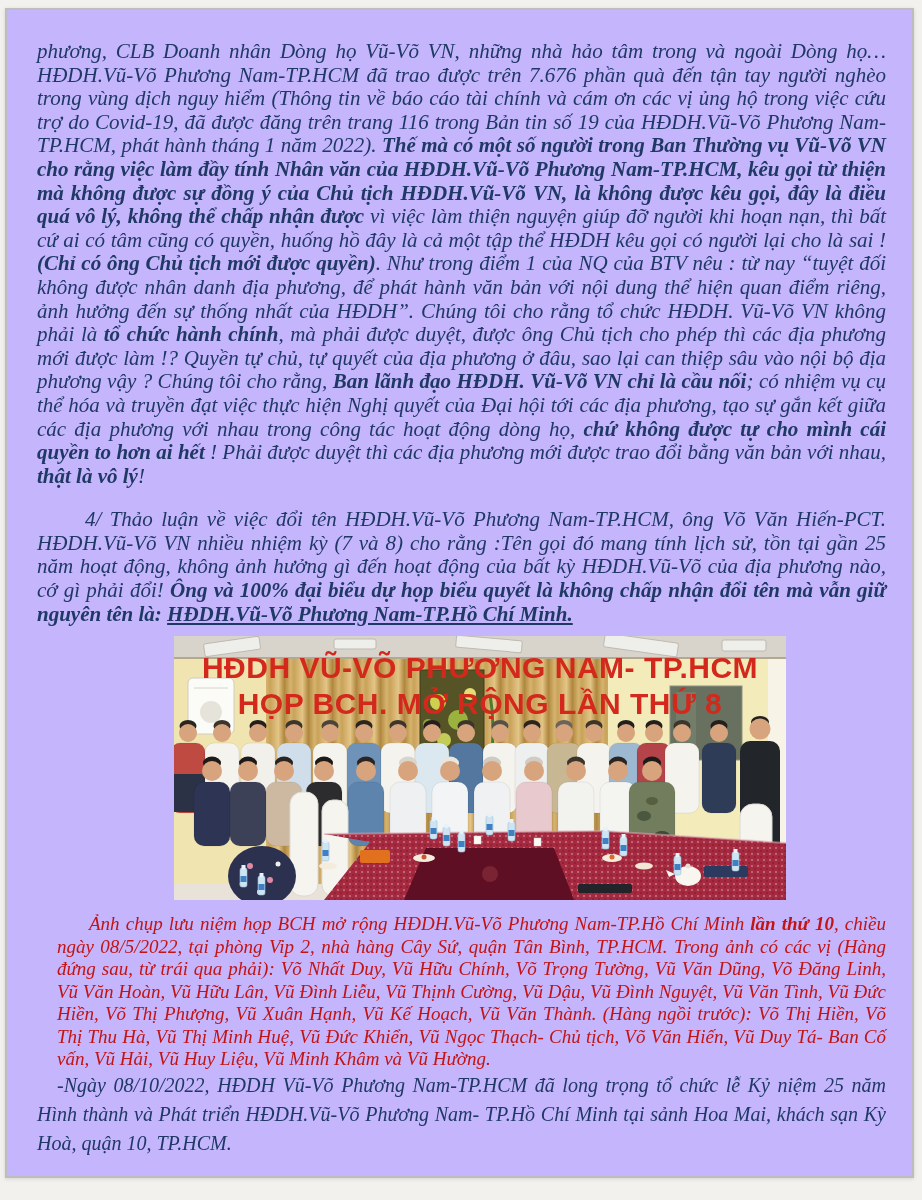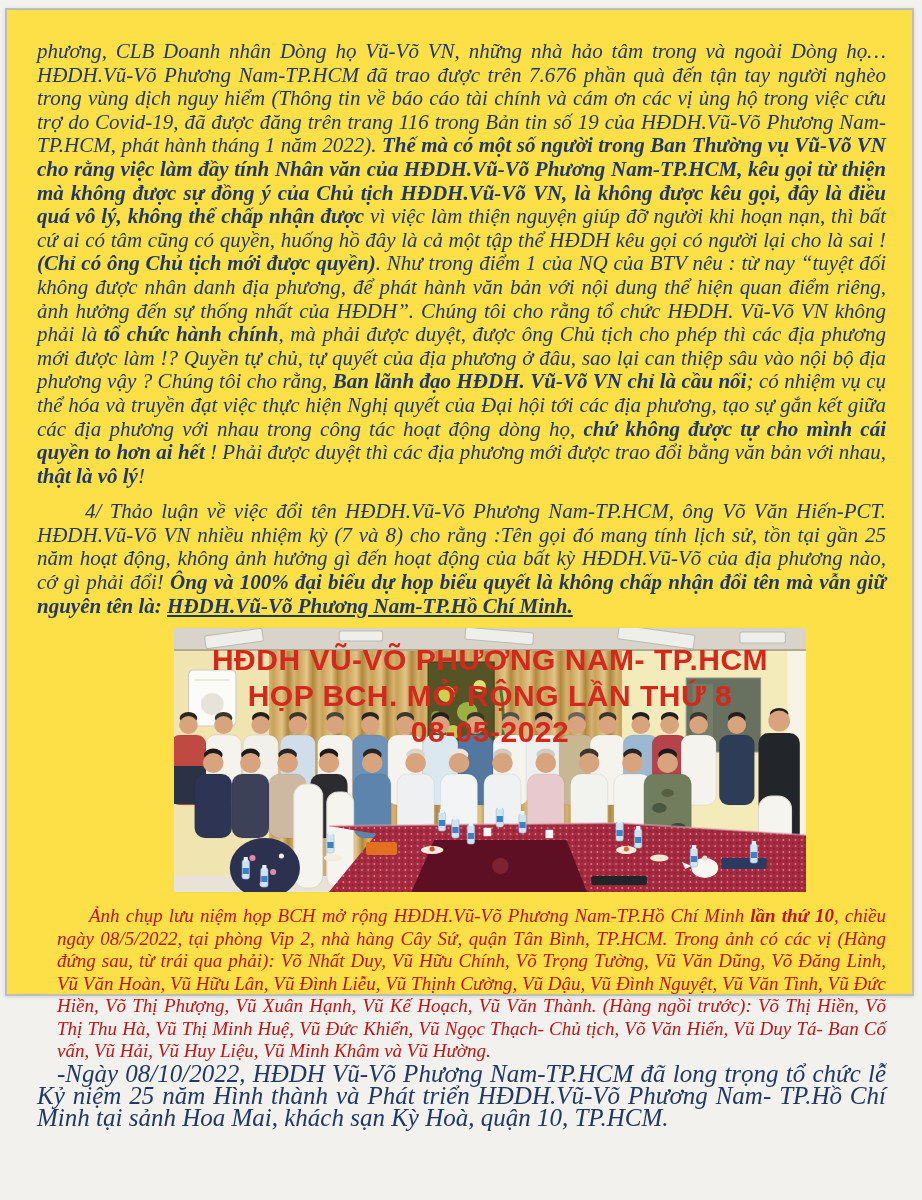--- a/index.html
+++ b/index.html
@@ -3,56 +3,55 @@
 <meta charset="utf-8">
 <style>
   html,body{margin:0;padding:0;}
   body{
     width:922px;height:1200px;position:relative;
     background:#f2f1ee;
     font-family:"Liberation Serif", serif;
     overflow:hidden;
   }
   .page{
-    position:absolute;left:5px;top:8px;width:909px;height:988px;
-    background:#fde047;
+    position:absolute;left:5px;top:8px;width:909px;height:1170px;
+    background:#c4b5fd;
     border:2px solid #bdbdbd;
     box-shadow:0 1px 4px rgba(0,0,0,0.12);
     box-sizing:border-box;
   }
   .content{
     position:absolute;left:30px;top:30px;right:26px;bottom:16px;
   }
   p{margin:0;font-style:italic;text-align:justify;color:#1f3864;}
   .body-text{font-size:21px;line-height:23.6px;}
-  .p2{text-indent:48px;margin-top:12px;}
+  .p2{text-indent:48px;margin-top:20px;}
   .b{font-weight:bold;}
   .u{text-decoration:underline;}
   .photo-wrap{
     position:relative;width:612px;height:264px;
     margin:10px 0 13px 137px;
     background:#e8e2d2;
-    padding-left:20px;
   }
   .photo-svg{position:absolute;left:0;top:0;width:100%;height:100%;display:block;}
   .overlay{
     position:absolute;left:0;right:0;top:14px;
     text-align:center;
     font-family:"Liberation Sans", sans-serif;
     font-style:normal;font-weight:bold;
     color:#d3281c;
     font-size:30px;line-height:36px;
     letter-spacing:0.5px;
   }
   .caption{
     color:#c21414;font-size:19px;line-height:22.5px;
     margin-left:20px;text-indent:32px;
   }
   .closing{
-    font-size:25px;line-height:22px;text-indent:20px;
+    font-size:20px;line-height:29px;text-indent:20px;
   }
 </style>
 </head>
 <body>
 
 <div class="page">
   <div class="content">
 
     <p class="body-text"><span>phương, CLB Doanh nhân Dòng họ Vũ-Võ VN, những nhà hảo tâm trong và ngoài Dòng họ…HĐDH.Vũ-Võ Phương Nam-TP.HCM đã trao được trên 7.676 phần quà đến tận tay người nghèo trong vùng dịch nguy hiểm (Thông tin về báo cáo tài chính và cám ơn các vị ủng hộ trong việc cứu trợ do Covid-19, đã được đăng trên trang 116 trong Bản tin số 19 của HĐDH.Vũ-Võ Phương Nam-TP.HCM, phát hành tháng 1 năm 2022). </span><span class="b">Thế mà có một số người trong Ban Thường vụ Vũ-Võ VN cho rằng việc làm đầy tính Nhân văn của HĐDH.Vũ-Võ Phương Nam-TP.HCM, kêu gọi từ thiện mà không được sự đồng ý của Chủ tịch HĐDH.Vũ-Võ VN, là không được kêu gọi, đây là điều quá vô lý, không thể chấp nhận được</span><span> vì việc làm thiện nguyện giúp đỡ người khi hoạn nạn, thì bất cứ ai có tâm cũng có quyền, huống hồ đây là cả một tập thể HĐDH kêu gọi có người lại cho là sai ! </span><span class="b">(Chỉ có ông Chủ tịch mới được quyền)</span><span>.  Như trong điểm 1 của NQ của BTV nêu : từ nay “tuyệt đối không được nhân danh địa phương, để phát hành văn bản với nội dung thể hiện quan điểm riêng, ảnh hưởng đến sự thống nhất của HĐDH”. Chúng tôi cho rằng tổ chức HĐDH. Vũ-Võ VN không phải là </span><span class="b">tổ chức hành chính</span><span>, mà phải được duyệt, được ông Chủ tịch cho phép thì các địa phương mới được làm !? Quyền tự chủ, tự quyết của địa phương ở đâu, sao lại can thiệp sâu vào nội bộ địa phương vậy ? Chúng tôi cho rằng, </span><span class="b">Ban lãnh đạo HĐDH. Vũ-Võ VN chỉ là cầu nối</span><span>; có nhiệm vụ cụ thể hóa và truyền đạt việc thực hiện Nghị quyết của Đại hội tới các địa phương, tạo sự gắn kết giữa các địa phương với nhau trong công tác hoạt động dòng họ, </span><span class="b">chứ  không được tự cho mình cái quyền to hơn ai hết</span><span> ! Phải được duyệt thì các địa phương mới được trao đổi bằng văn bản với nhau, </span><span class="b">thật là vô lý</span><span>!</span></p>
 
@@ -315,21 +314,20 @@
                 <rect x="0.5" y="8" width="6" height="6" fill="#3f7fc4"></rect>
                 <rect x="1.5" y="-3" width="4" height="4" fill="#e8f2fa"></rect>
               </g>
             </g>
         </g>
       </svg>
 
       <div class="overlay">
         <div>HĐDH VŨ-VÕ PHƯƠNG NAM- TP.HCM</div>
         <div>HỌP BCH. MỞ RỘNG LẦN THỨ 8</div>
-        <div>08-05-2022</div>
       </div>
     </figure>
 
     <p class="caption"><span>Ảnh chụp lưu niệm họp BCH mở rộng HĐDH.Vũ-Võ Phương Nam-TP.Hồ Chí Minh </span><span class="b">lần thứ 10</span><span>, chiều ngày 08/5/2022, tại phòng Vip 2, nhà hàng Cây Sứ, quận Tân Bình, TP.HCM. Trong ảnh có các vị (Hàng đứng sau, từ trái qua phải): Võ Nhất Duy, Vũ Hữu Chính, Võ Trọng Tường, Vũ Văn Dũng, Võ Đăng Linh, Vũ Văn Hoàn, Vũ Hữu Lân, Vũ Đình Liễu, Vũ Thịnh Cường, Vũ Dậu, Vũ Đình Nguyệt, Vũ Văn Tình, Vũ Đức Hiền, Võ Thị Phượng, Vũ Xuân Hạnh, Vũ Kế Hoạch, Vũ Văn Thành. (Hàng ngồi trước): Võ Thị Hiền, Võ Thị Thu Hà, Vũ Thị Minh Huệ, Vũ Đức Khiển, Vũ Ngọc Thạch- Chủ tịch, Võ Văn Hiến, Vũ Duy Tá- Ban Cố vấn, Vũ Hải, Vũ Huy Liệu, Vũ Minh Khâm và Vũ Hường.</span></p>
 
     <p class="closing"><span>-Ngày 08/10/2022, HĐDH Vũ-Võ Phương Nam-TP.HCM đã long trọng tổ chức lễ Kỷ niệm 25 năm Hình thành và Phát triển HĐDH.Vũ-Võ Phương Nam- TP.Hồ Chí Minh tại sảnh Hoa Mai, khách sạn Kỳ Hoà, quận 10, TP.HCM.</span></p>
 
   </div>
 </div>
 

